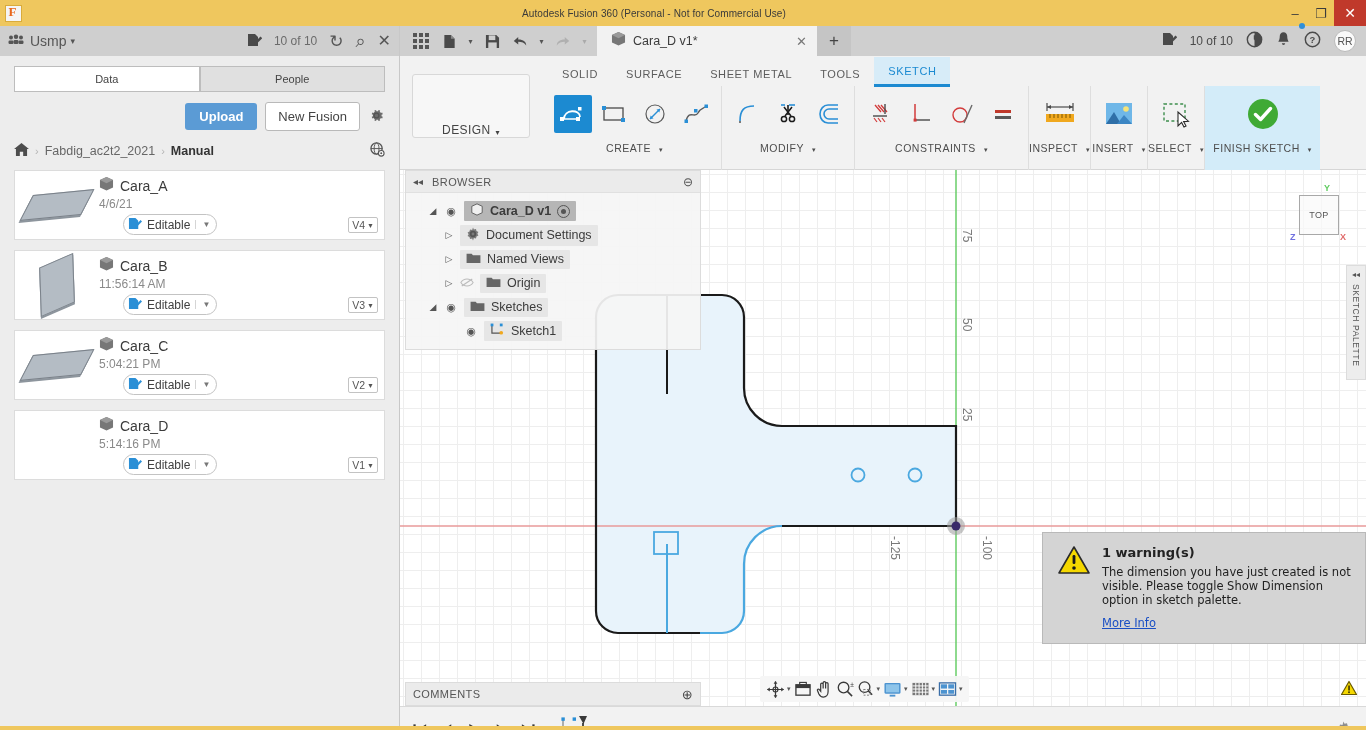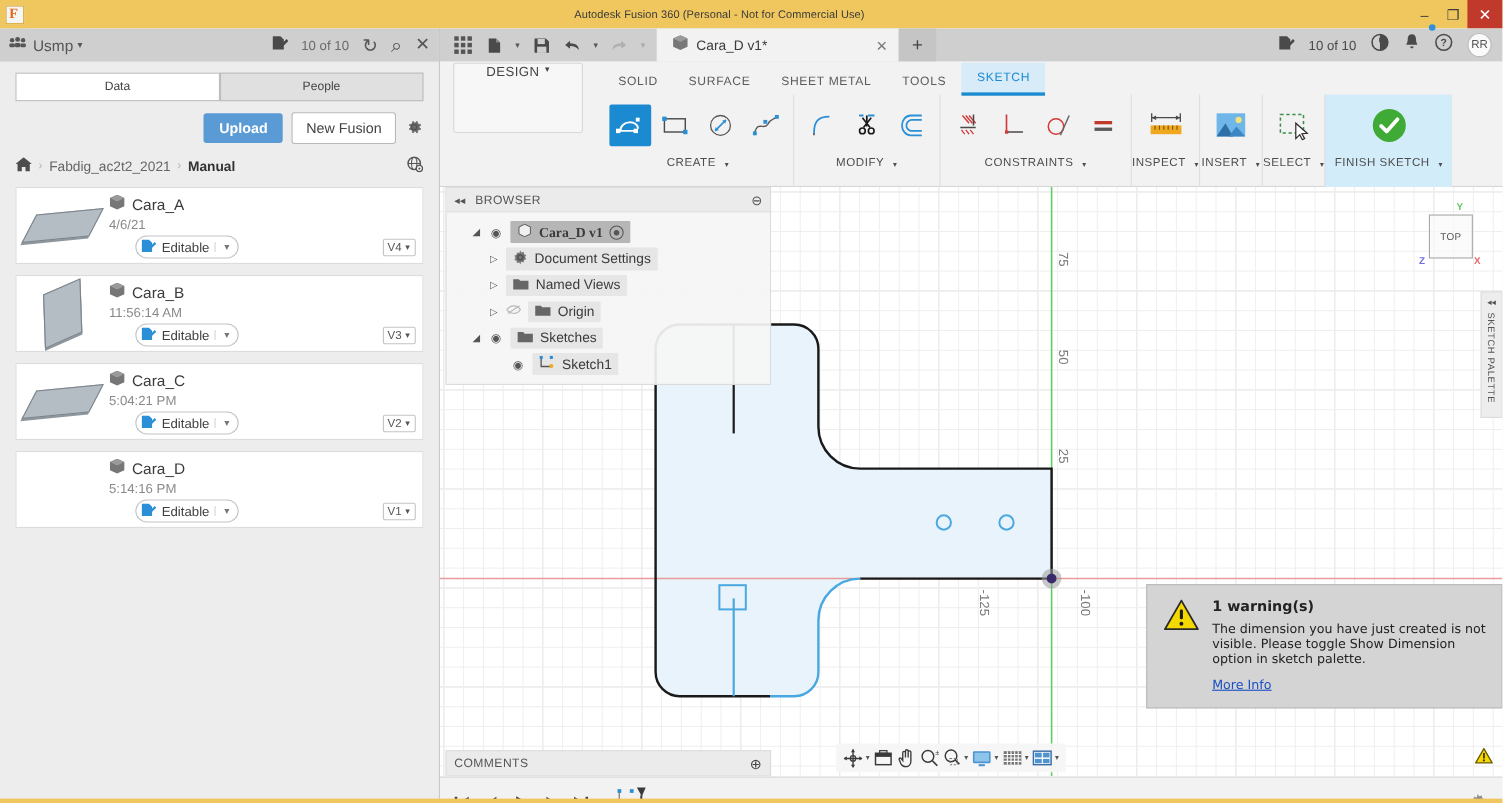--- a/index.html
+++ b/index.html
@@ -165,23 +165,23 @@
     position: absolute; width: 6px; height: 6px; border-radius: 50%;
     background: #2f8fd8; margin-left: 8px; margin-top: -8px;
   }
 
   
   .ribbon {
     height: 114px; background: #f2f2f2; position: relative;
     border-bottom: 1px solid #d6d6d6; display: flex; align-items: flex-start;
   }
   .design-box {
-    width: 118px; height: 64px; margin: 1px 0 0 12px;
+    width: 118px; height: 64px; margin: 18px 0 0 12px;
     border: 1px solid #d8d8d8; border-radius: 3px; background: #f7f7f7;
-    display: flex; align-items: flex-start; justify-content: center; gap: 5px;
+    display: flex; align-items: flex-end; justify-content: center; gap: 5px;
     font-size: 12px; color: #444; letter-spacing: .4px; cursor: pointer;
   }
   .ws-tabs {
     position: absolute; left: 148px; top: 3px; right: 0;
     display: flex; align-items: flex-end; height: 28px;
   }
   .ws-tab {
     font-size: 11px; color: #5c5c5c; letter-spacing: .6px; padding: 0 14px 7px 14px;
     cursor: pointer;
   }
@@ -858,21 +858,21 @@
 
           <div class="node" style="padding-left:22px;">
             <span class="arr">◢</span>
             <span class="eye">◉</span>
             <span class="node-chip root">
               <span>
                 <svg width="14" height="13" viewBox="0 0 16 15">
                     <path fill="#f0f0f0" stroke="#555" stroke-width="1" d="M8 1l6 2.8v7.4L8 14 2 11.2V3.8z"></path>
                   </svg>
               </span>
-              <span style="font-weight:bold;font-family:Liberation Serif, serif;">Cara_D v1</span>
+              <span style="font-weight:bold;">Cara_D v1</span>
               <span class="dot-target"></span>
             </span>
           </div>
 
           <div class="node" style="padding-left:38px;">
             <span class="arr">▷</span>
             <span class="node-chip">
               <span>
                 <svg width="14" height="14" viewBox="0 0 16 16">
                     <circle cx="8" cy="8" r="2.6" fill="none" stroke="#555" stroke-width="2"></circle>

